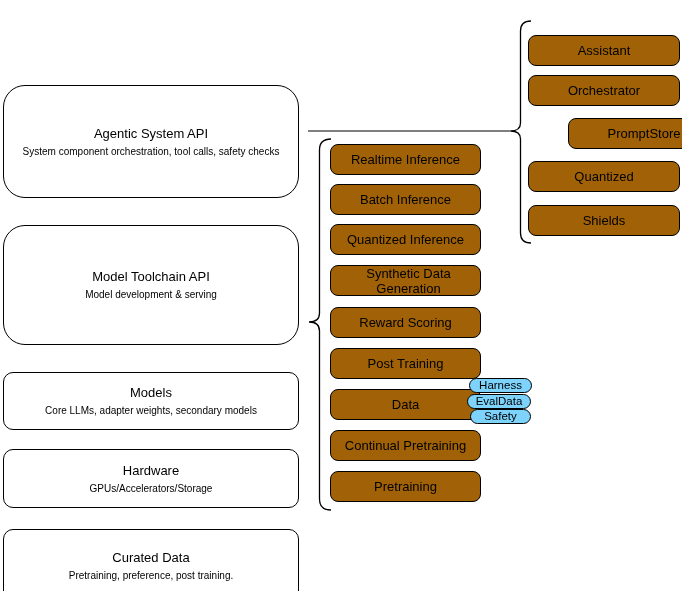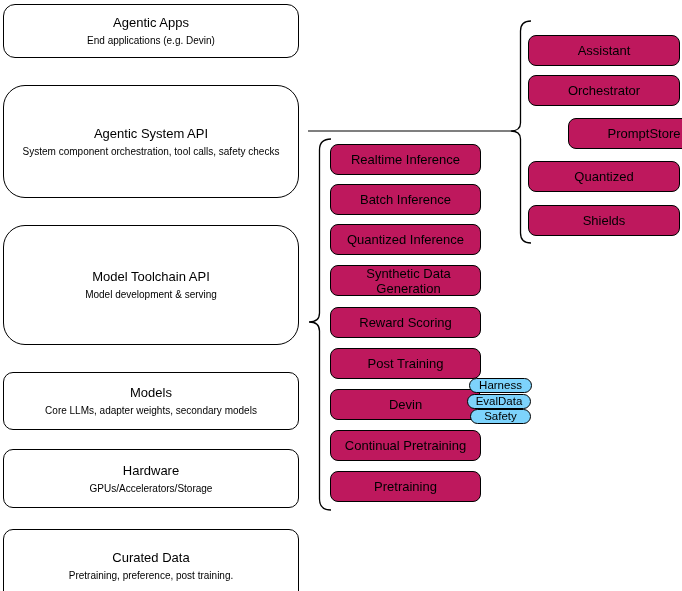--- a/index.html
+++ b/index.html
@@ -11,21 +11,21 @@
   .lbox{
     position:absolute;left:3px;width:296px;box-sizing:border-box;
     border:1.3px solid #000;background:#fff;
     display:flex;flex-direction:column;align-items:center;justify-content:center;
     text-align:center;
   }
   .lbox .title{font-size:13px;line-height:16px;}
   .lbox .sub{font-size:10px;line-height:13px;margin-top:3px;}
   .mbox,.rbox{
     position:absolute;box-sizing:border-box;height:31px;
-    border:1.3px solid #000;border-radius:8px;background:#be185d;
+    border:1.3px solid #000;border-radius:8px;background:#a16207;
     display:flex;align-items:center;justify-content:center;
     font-size:13px;text-align:center;
   }
   .mbox{left:330px;width:151px;}
   .rbox{left:528px;width:152px;}
   .tag{
     position:absolute;box-sizing:border-box;height:15px;
     border:1.2px solid #000;border-radius:8px;background:#7dd3fc;
     display:flex;align-items:center;justify-content:center;
     font-size:11.5px;line-height:13px;
@@ -38,24 +38,20 @@
 
   <svg class="svg-layer" viewBox="0 0 682 591" xmlns="http://www.w3.org/2000/svg">
 
     <path d="M 308 131 L 510.5 131" stroke="#000" stroke-width="1.2" fill="none"></path>
 
     <path d="M 331 139 Q 319.5 139 319.5 150 L 319.5 313 Q 319.5 322 309 322 Q 319.5 322 319.5 331 L 319.5 499 Q 319.5 510 331 510" stroke="#000" stroke-width="1.3" fill="none"></path>
 
     <path d="M 531 21 Q 520.5 21 520.5 31 L 520.5 123 Q 520.5 131 510.5 131 Q 520.5 131 520.5 139 L 520.5 233 Q 520.5 243 531 243" stroke="#000" stroke-width="1.3" fill="none"></path>
   </svg>
 
-  <div class="lbox" style="top:4px;height:54px;border-radius:12px;">
-    <div class="title">Agentic Apps</div>
-    <div class="sub">End applications (e.g. Devin)</div>
-  </div>
   <div class="lbox" style="top:85px;height:113px;border-radius:22px;">
     <div class="title">Agentic System API</div>
     <div class="sub">System component orchestration, tool calls, safety checks</div>
   </div>
   <div class="lbox" style="top:225px;height:120px;border-radius:22px;">
     <div class="title">Model Toolchain API</div>
     <div class="sub">Model development &amp; serving</div>
   </div>
   <div class="lbox" style="top:372px;height:58px;border-radius:10px;">
     <div class="title">Models</div>
@@ -69,21 +65,21 @@
     <div class="title">Curated Data</div>
     <div class="sub">Pretraining, preference, post training.</div>
   </div>
 
   <div class="mbox" style="top:144px;">Realtime Inference</div>
   <div class="mbox" style="top:184px;">Batch Inference</div>
   <div class="mbox" style="top:224px;">Quantized Inference</div>
   <div class="mbox" style="top:265px;padding-left:6px;">Synthetic Data Generation</div>
   <div class="mbox" style="top:307px;">Reward Scoring</div>
   <div class="mbox" style="top:348px;">Post Training</div>
-  <div class="mbox" style="top:389px;">Devin</div>
+  <div class="mbox" style="top:389px;">Data</div>
   <div class="mbox" style="top:430px;">Continual Pretraining</div>
   <div class="mbox" style="top:471px;">Pretraining</div>
 
   <div class="tag" style="left:469px;top:378px;width:63px;">Harness</div>
   <div class="tag" style="left:467px;top:394px;width:64px;">EvalData</div>
   <div class="tag" style="left:470px;top:409px;width:61px;">Safety</div>
 
   <div class="rbox" style="top:35px;">Assistant</div>
   <div class="rbox" style="top:75px;">Orchestrator</div>
   <div class="rbox" style="top:118px;margin-left:40px;">PromptStore</div>

